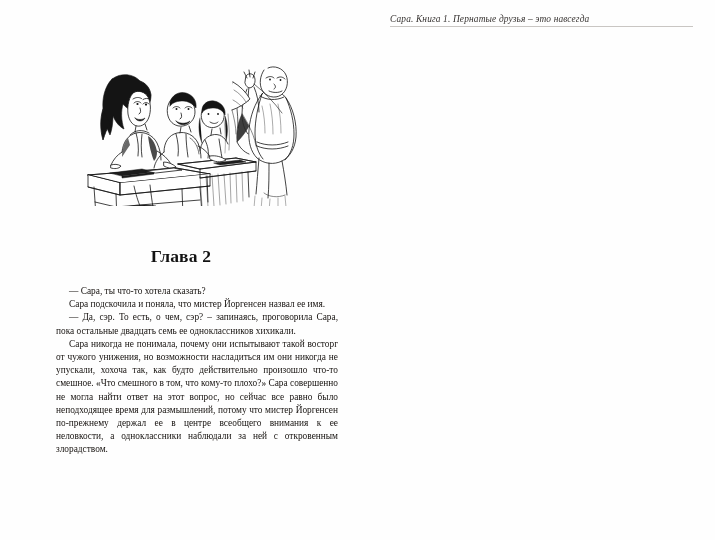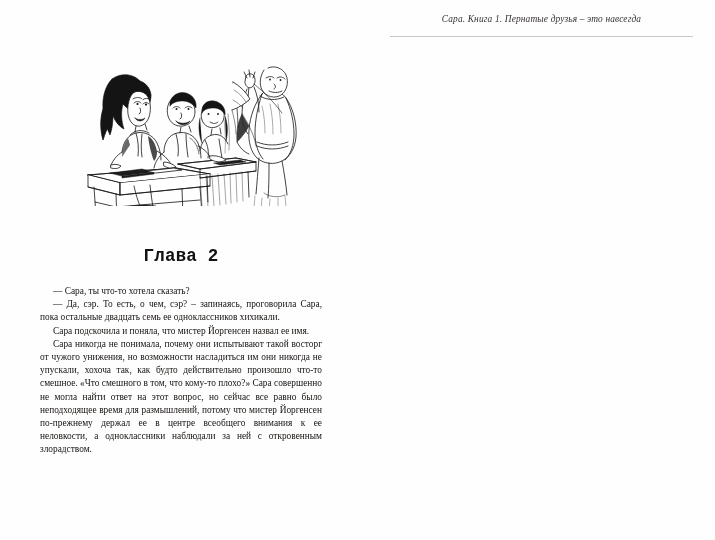--- a/index.html
+++ b/index.html
@@ -28,26 +28,26 @@
   }
   .page-left  { width: 357px; }
   .page-right { width: 358px; }
 
   
   .running-head {
     position: absolute;
     top: 14px;
     left: 33px;
     right: 22px;
-    text-align: center;
+    text-align: left;
     font-style: italic;
     font-size: 9.4px;
     letter-spacing: 0.15px;
     color: #35312f;
-    padding-bottom: 12px;
+    padding-bottom: 2px;
     border-bottom: 0.7px solid #c9c6c3;
     white-space: nowrap;
   }
 
   
   .illustration {
     position: absolute;
     left: 50px;
     top: 56px;
     width: 250px;
@@ -55,21 +55,21 @@
   }
   .illustration svg { display: block; width: 100%; height: 100%; }
 
   
   .chapter-title {
     position: absolute;
     top: 246px;
     left: 40px;
     width: 282px;
     text-align: center;
-    font-family: Liberation Mono, monospace;
+    font-family: Liberation Serif, serif;
     font-size: 17.5px;
     font-weight: 700;
     letter-spacing: 0.2px;
     color: #121212;
   }
 
   
   .textblock {
     position: absolute;
     font-size: 9.35px;
@@ -77,21 +77,21 @@
     text-align: justify;
     text-justify: inter-word;
     hyphens: manual;
     color: #16120f;
   }
   .textblock p {
     margin: 0;
     text-indent: 13px;
   }
   .textblock-left {
-    left: 40px;
+    left: 56px;
     top: 285px;
     width: 282px;
   }
 
   
   .folio {
     position: absolute;
     bottom: 20px;
     font-size: 10px;
     color: #2a2725;
@@ -280,22 +280,22 @@
 
         <path d="M205 140 L204 152 M212 142 L211 154 M220 143 L219 155
                  M228 142 L228 154 M235 140 L236 151" stroke-width="0.45" opacity="0.75"></path>
       </svg>
     </div>
 
     <div class="chapter-title">Глава 2</div>
 
     <div class="textblock textblock-left">
       <p>— Сара, ты что-то хотела сказать?</p>
+      <p>Сара подскочила и поняла, что мистер Йоргенсен назвал ее имя.</p>
       <p>— Да, сэр. То есть, о чем, сэр? – запинаясь, проговорила Сара, пока остальные двадцать семь ее одноклассников хихикали.</p>
-      <p>Сара подскочила и поняла, что мистер Йоргенсен назвал ее имя.</p>
       <p>Сара никогда не понимала, почему они испытывают такой восторг от чужого унижения, но возможности насладиться им они никогда не упускали, хохоча так, как будто действительно произошло что-то смешное. «Что смешного в том, что кому-то плохо?» Сара совершенно не могла найти ответ на этот вопрос, но сейчас все равно было неподходящее время для размышлений, потому что мистер Йоргенсен по-прежнему держал ее в центре всеобщего внимания к ее неловкости, а одноклассники наблюдали за ней с откровенным злорадством.</p>
     </div>
 
   </div>
 
   <div class="page page-right">
 
     <div class="running-head">Сара. Книга 1. Пернатые друзья – это навсегда</div>
 
   </div>

